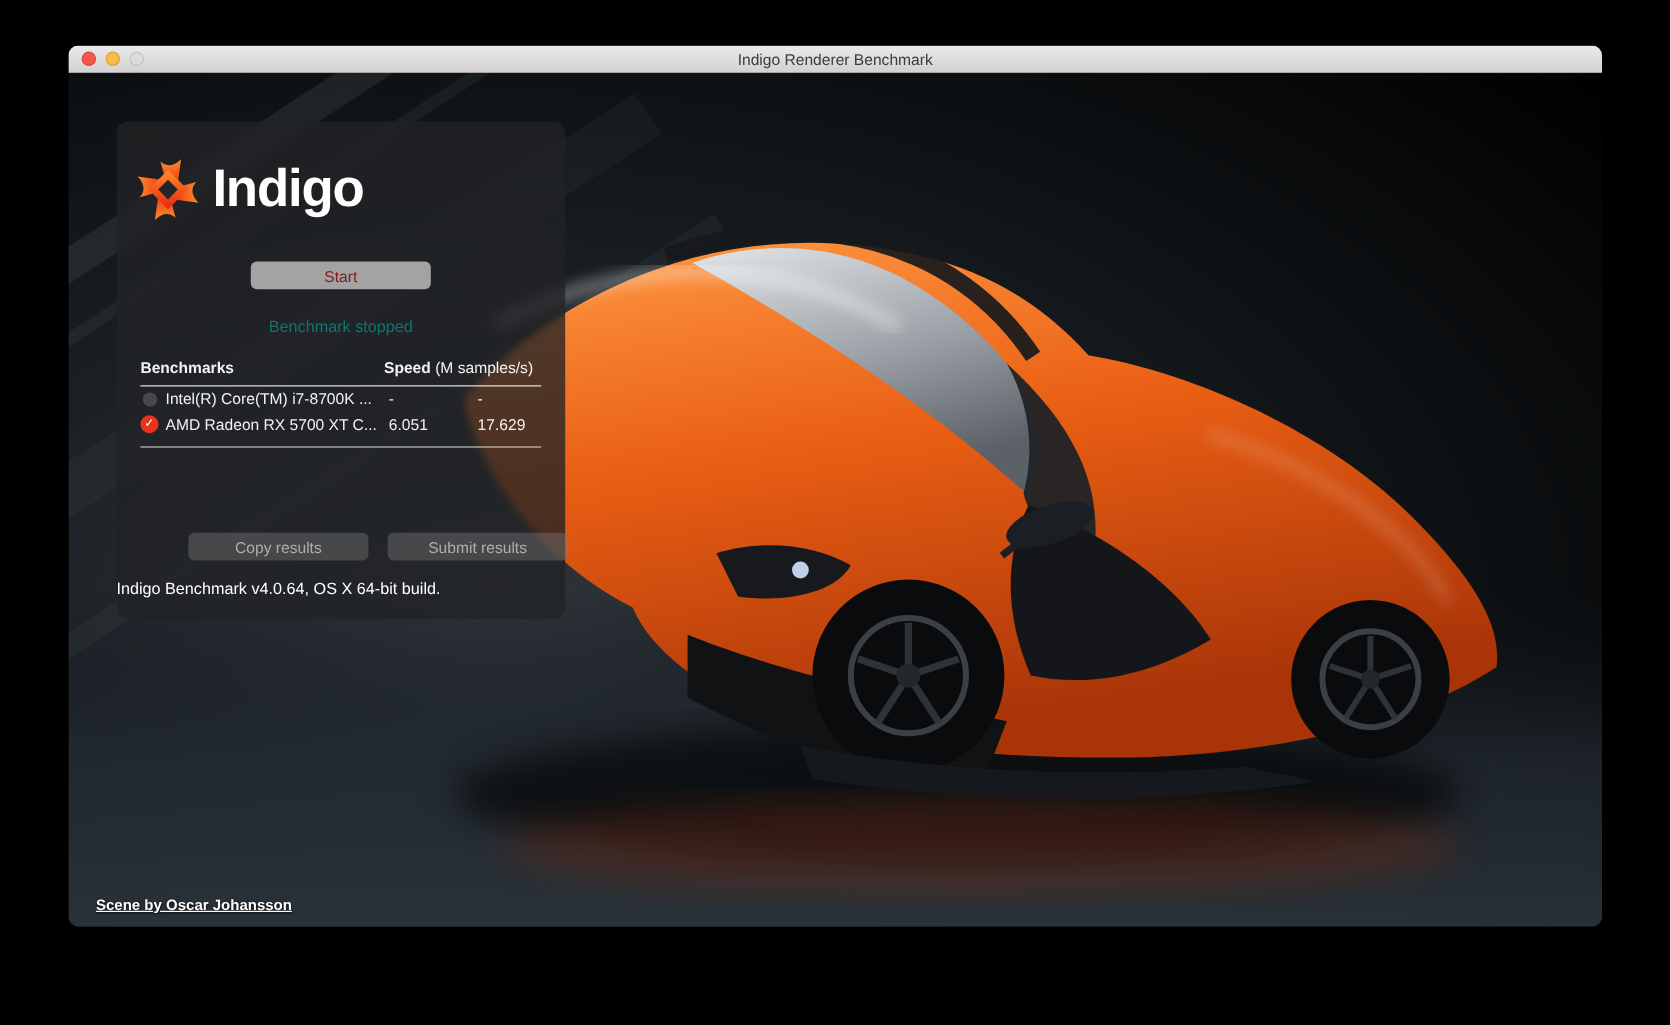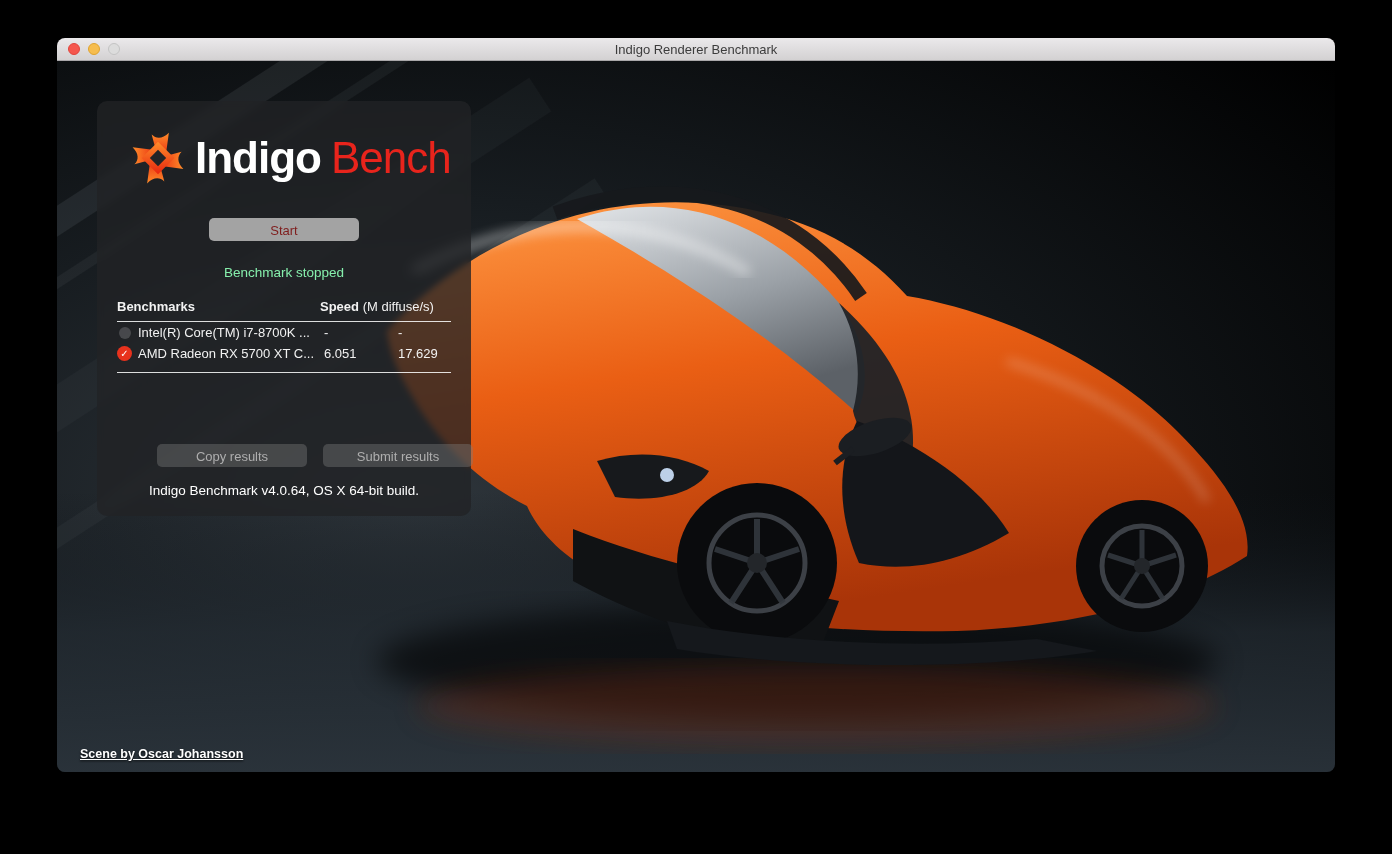--- a/index.html
+++ b/index.html
@@ -14,28 +14,28 @@
   .tl.close{background:#f5574e;border:1px solid #e0443c;}
   .tl.min{background:#f6bd4e;border:1px solid #dfa32f;}
   .tl.zoom{background:#dcdcdc;border:1px solid #c3c3c3;}
   .win-title{flex:1;text-align:center;font-size:13px;color:#3c3c3c;}
   
   .content{position:relative;height:712px;background:#07090b;}
   .scene{position:absolute;inset:0;width:100%;height:100%;}
   
   .panel{position:absolute;left:40px;top:40px;width:374px;height:415px;border-radius:10px;
     background:rgba(33,34,37,0.78);backdrop-filter:blur(3px);color:#f2f2f2;}
-  .logo-row{position:absolute;left:32px;top:26px;display:flex;align-items:center;}
+  .logo-row{position:absolute;left:14px;top:26px;display:flex;align-items:center;}
   .logo-icon{width:58px;height:62px;margin-right:8px;}
   .logo-primary{font-size:44px;font-weight:700;color:#fff;letter-spacing:-1px;}
   .logo-secondary{font-size:44px;font-weight:300;color:#e8241c;margin-left:10px;letter-spacing:-1px;}
   .start-btn{position:absolute;left:112px;top:117px;width:150px;height:23px;border:none;border-radius:5px;
     background:#a3a3a3;color:#7f1d1d;font-size:13px;line-height:23px;text-align:center;cursor:pointer;
     font-family:inherit;}
-  .status-text{position:absolute;left:0;right:0;top:164px;text-align:center;font-size:13.5px;color:#86efac;}
+  .status-text{position:absolute;left:0;right:0;top:164px;text-align:center;font-size:13.5px;color:#0f766e;}
   .tbl{position:absolute;left:20px;right:20px;top:198px;font-size:13px;}
   .tbl-head{display:flex;padding-bottom:7px;border-bottom:1px solid rgba(255,255,255,.85);}
   .th-bench{font-weight:700;}
   .th-speed{position:absolute;left:203px;top:0;}
   .th-speed b{font-weight:700;}
   .col-labels{position:relative;height:18px;margin-top:9px;}
   .col-bedroom{position:absolute;left:203px;}
   .col-supercar{position:absolute;left:279px;}
   .tbl-row{position:relative;height:21px;display:flex;align-items:center;}
   .row-icon{width:15px;height:15px;margin-right:6px;flex:none;display:flex;align-items:center;justify-content:center;}
@@ -43,21 +43,21 @@
   .check-circle{width:15px;height:15px;border-radius:50%;background:#e8321d;color:#fff;font-size:10px;
     font-weight:700;display:flex;align-items:center;justify-content:center;line-height:1;}
   .cell-device{white-space:nowrap;}
   .cell-bedroom{position:absolute;left:207px;}
   .cell-supercar{position:absolute;left:281px;}
   .tbl-bottomline{margin-top:8px;border-bottom:1px solid rgba(255,255,255,.85);}
   .result-btn{position:absolute;top:343px;width:150px;height:23px;border:none;border-radius:5px;
     background:rgba(125,125,125,.40);color:#aeaeae;font-size:13px;line-height:23px;text-align:center;
     font-family:Liberation Sans, sans-serif;margin-left:32px;}
   .copy-btn{left:28px;} .submit-btn{left:194px;}
-  .version-text{position:absolute;left:0;right:0;top:382px;text-align:center;font-size:13.5px;color:#fff;}
+  .version-text{position:absolute;left:0;right:0;top:382px;font-size:13.5px;color:#fff;}
   
   .scene-credit{position:absolute;left:23px;bottom:12px;font-size:12.5px;font-weight:700;color:#fff;
     text-shadow:0 1px 2px rgba(0,0,0,.9);text-decoration:underline;}
   .status-log-clip{position:absolute;right:15px;bottom:7px;width:660px;height:18px;overflow:hidden;}
   .status-log-clip span{position:absolute;right:0;top:0;white-space:nowrap;font-size:13.5px;color:#fff;
     text-shadow:0 1px 2px rgba(0,0,0,.9);}
 </style>
 </head>
 <body>
 
@@ -199,31 +199,30 @@
           <g fill="url(#logoGrad)">
             <path d="M32,32 L25,6 C30,11 37,11 44,4 L41,26 Z"></path>
             <path d="M32,32 L25,6 C30,11 37,11 44,4 L41,26 Z" transform="rotate(90 32 32)"></path>
             <path d="M32,32 L25,6 C30,11 37,11 44,4 L41,26 Z" transform="rotate(180 32 32)"></path>
             <path d="M32,32 L25,6 C30,11 37,11 44,4 L41,26 Z" transform="rotate(270 32 32)"></path>
             <path d="M32,14 L50,32 L32,50 L14,32 Z"></path>
           </g>
           <path d="M32,23 L41,32 L32,41 L23,32 Z" fill="#232427"></path>
         </svg>
         <span class="logo-primary">Indigo</span>
-        <span class="logo-secondary">Bench</span>
       </div>
 
       <button class="start-btn">Start</button>
 
       <div class="status-text">Benchmark stopped</div>
 
       <div class="tbl">
         <div class="tbl-head">
           <span class="th-bench">Benchmarks</span>
-          <span class="th-speed"><b>Speed</b><span> (M diffuse/s)</span></span>
+          <span class="th-speed"><b>Speed</b><span> (M samples/s)</span></span>
         </div>
 
         <div class="tbl-row">
           <span class="row-icon">
               <span class="dot-pending"></span>
             </span>
           <span class="cell-device">Intel(R) Core(TM) i7-8700K ...</span>
           <span class="cell-bedroom">-</span>
           <span class="cell-supercar">-</span>
         </div>

